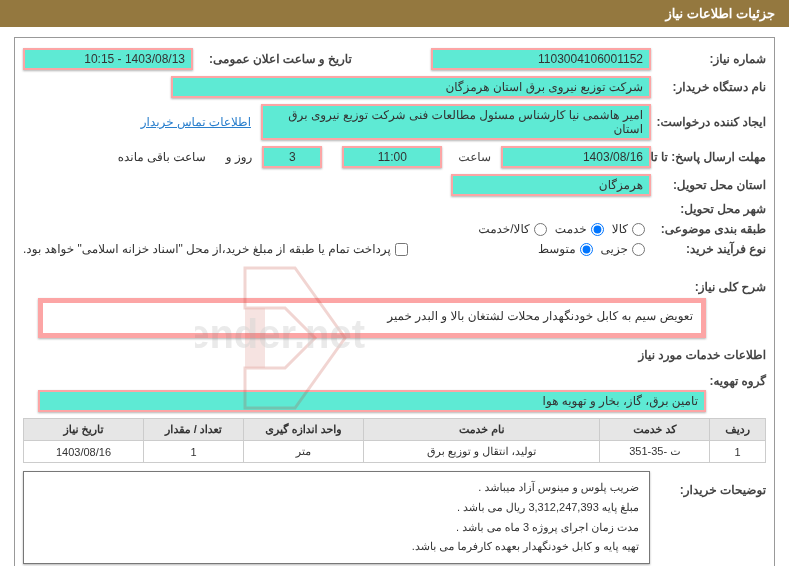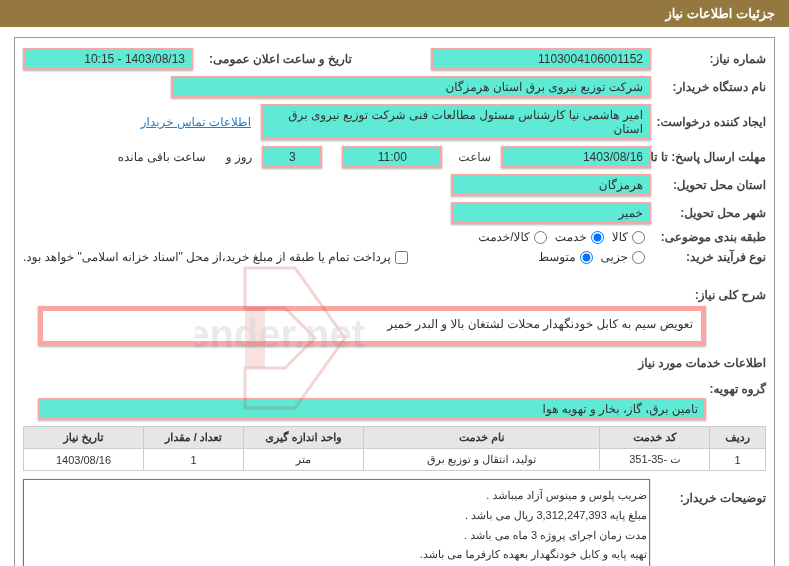--- a/index.html
+++ b/index.html
@@ -96,21 +96,21 @@
   text-align: center;
   font-size: 11px;
 }
 table.data th {
   background: #e6e6e6;
   font-weight: bold;
 }
 .buyer-notes {
   border: 1px solid #777;
   box-shadow: 0 1px 2px rgba(0,0,0,0.3);
-  padding: 6px 2px;
+  padding: 6px 10px;
   margin: 8px 0 4px;
   min-height: 60px;
   text-align: right;
   line-height: 1.8;
   font-size: 11px;
 }
 .buyer-notes-row { display: flex; align-items: flex-start; }
 .buyer-notes-row .label { width: 110px; margin-top: 20px; }
 .buyer-notes-row .buyer-notes { flex: 1; margin-right: 6px; }
 .col-label { width: 115px; }
@@ -183,21 +183,20 @@
       <span>ساعت باقی مانده</span>
     </div>
 
     <div class="row">
       <span class="label col-label">استان محل تحویل:</span>
       <span class="field" style="width:200px">هرمزگان</span>
     </div>
 
     <div class="row">
       <span class="label col-label">شهر محل تحویل:</span>
-      <span class="field" style="width:200px">خمیر</span>
     </div>
 
     <div class="row">
       <span class="label col-label">طبقه بندی موضوعی:</span>
       <label class="radio-wrap">
         <input type="radio" name="cat" style="">
         <span>کالا</span>
       </label>
       <label class="radio-wrap">
         <input type="radio" name="cat" checked="" style="">

